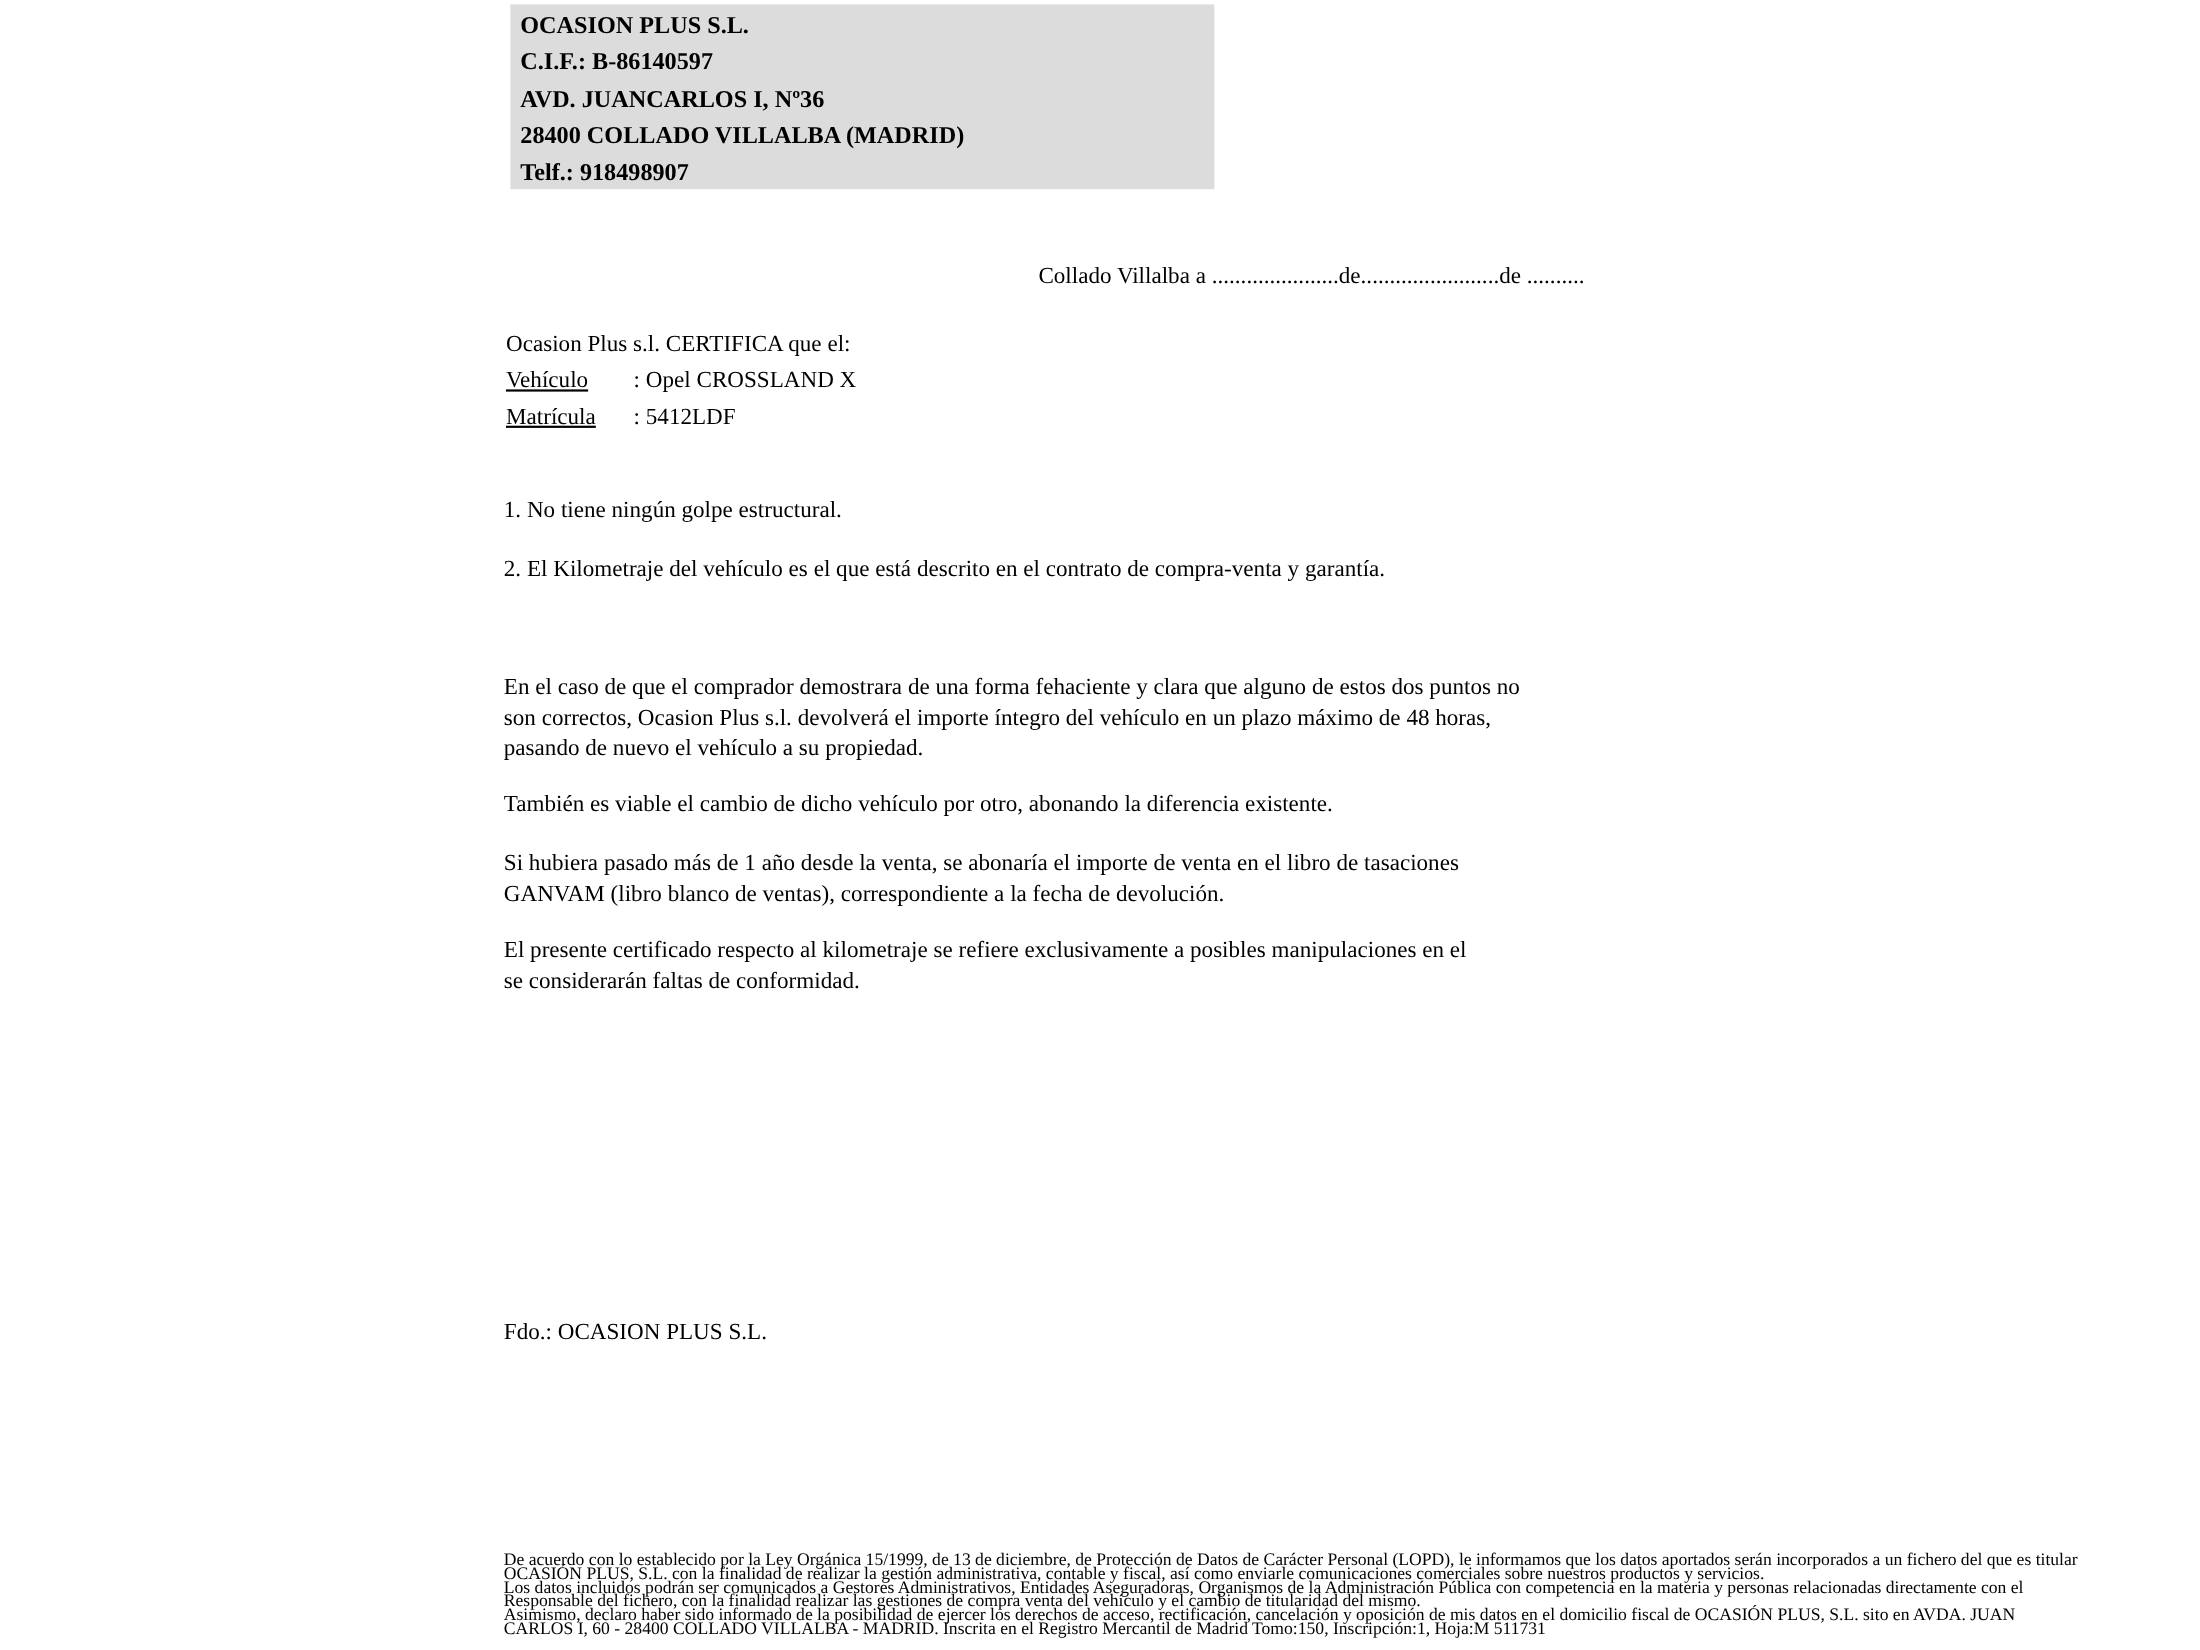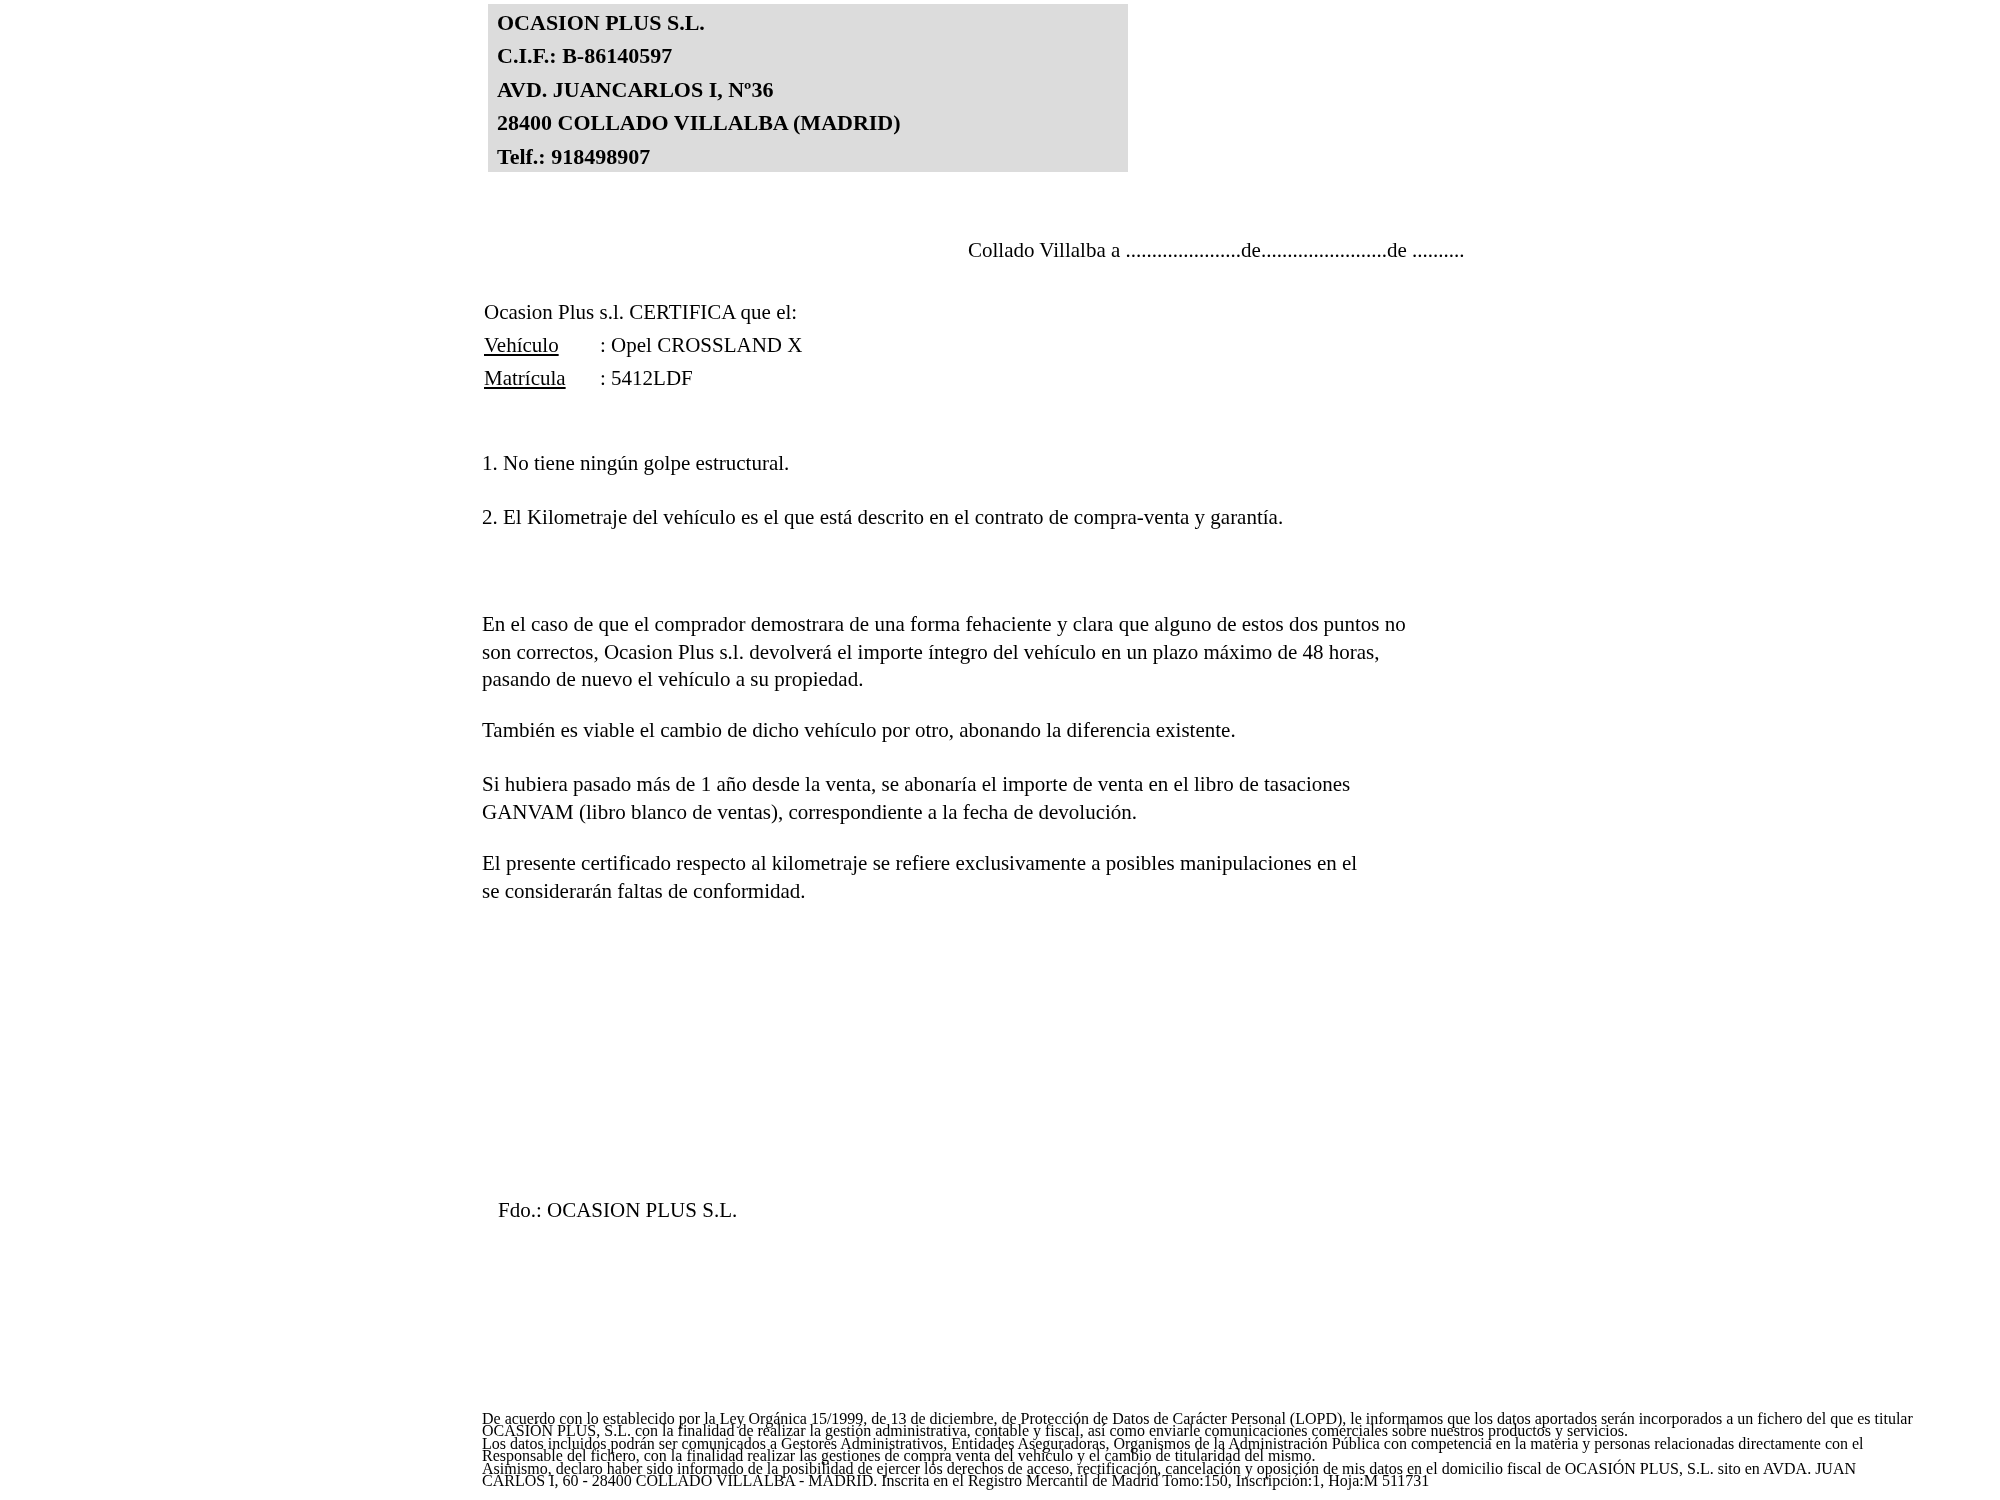--- a/index.html
+++ b/index.html
@@ -8,21 +8,21 @@
     background: #ffffff;
   }
   body {
     width: 2000px;
     height: 1500px;
     position: relative;
     font-family: "Liberation Serif", "DejaVu Serif", serif;
     color: #000000;
     overflow: hidden;
   }
-  .abs { position: absolute; margin-left: 24px; }
+  .abs { position: absolute; }
 
   
   .company-box {
     left: 464px;
     top: 4px;
     width: 640px;
     height: 168px;
     background: #dcdcdc;
     box-sizing: border-box;
     padding: 2px 10px 0 9px;
@@ -73,21 +73,21 @@
     line-height: 27.5px;
   }
   .para div { white-space: nowrap; }
   .para-1 { top: 611px; }
   .para-2 { top: 717px; }
   .para-3 { top: 771px; }
   .para-4 { top: 850px; }
 
   
   .signature {
-    left: 474px;
+    left: 458px;
     top: 1198px;
     font-size: 21px;
     white-space: nowrap;
   }
 
   
   .legal-footer {
     left: 458px;
     top: 1413px;
     font-size: 16px;

